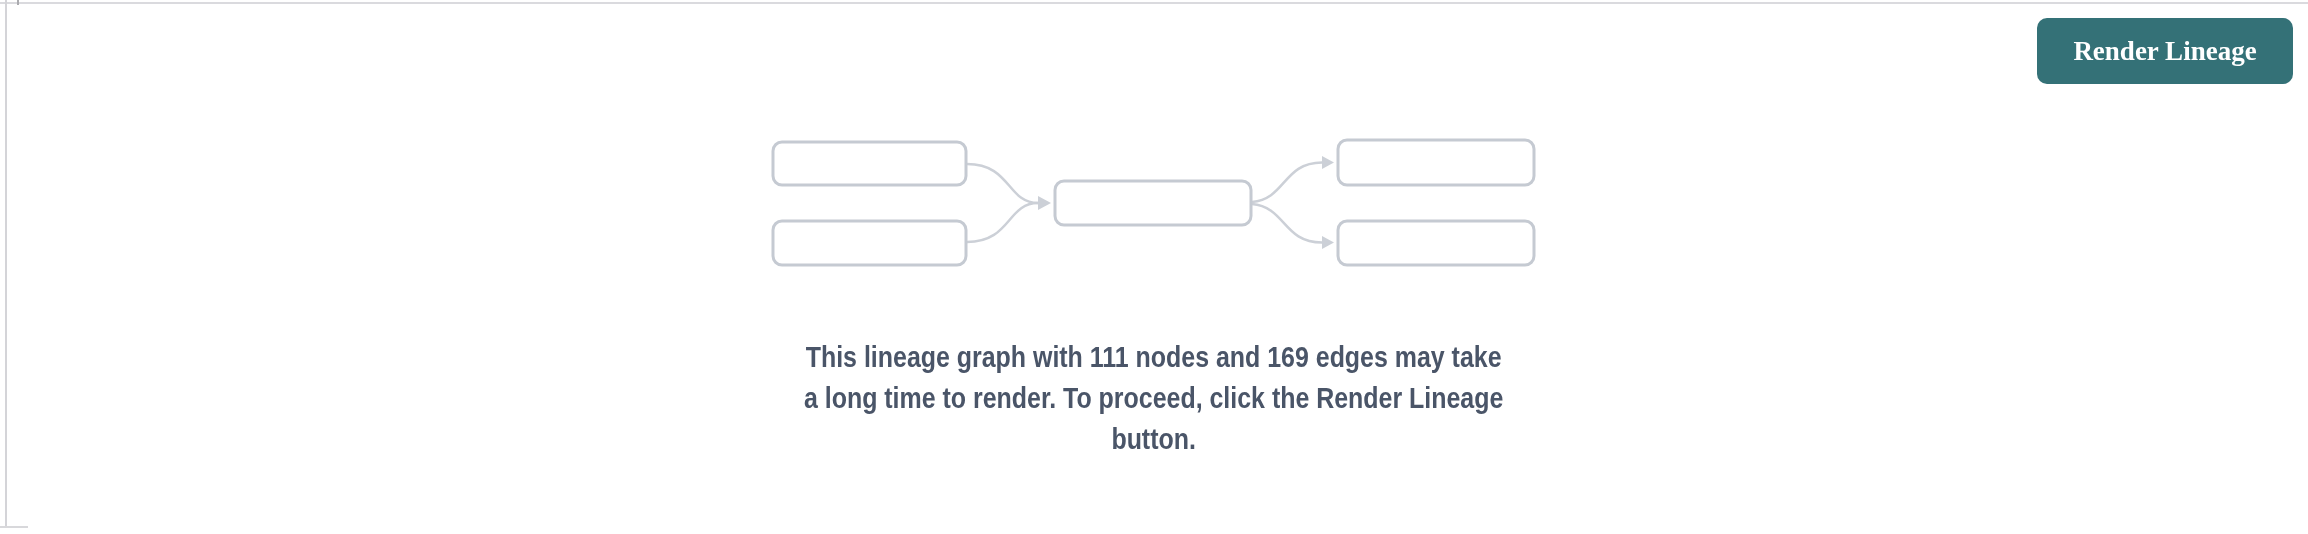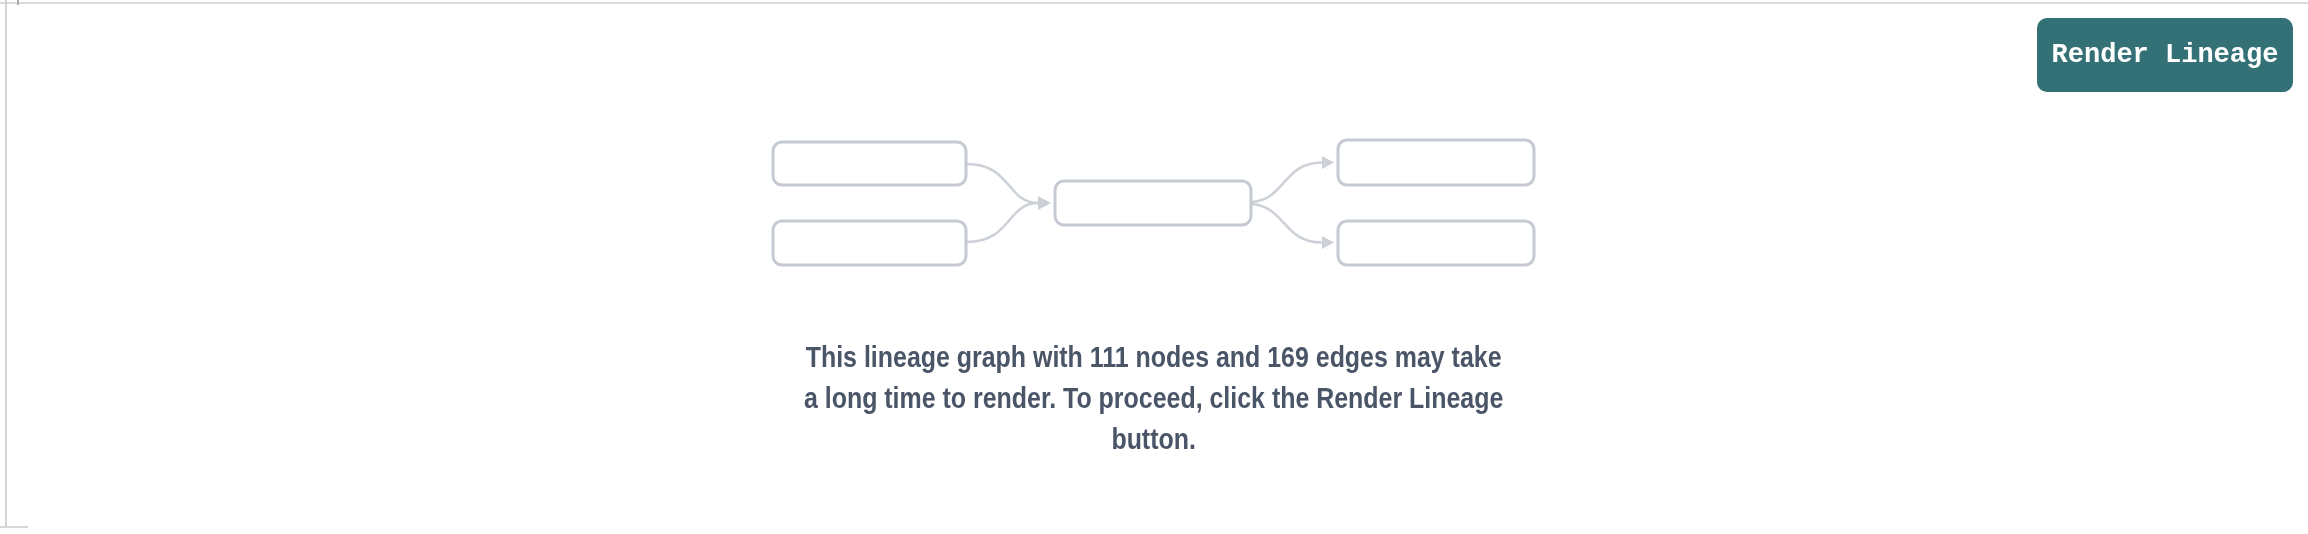--- a/index.html
+++ b/index.html
@@ -11,24 +11,24 @@
     overflow:hidden;
   }
   .panel{position:absolute;inset:0;background:#ffffff;}
   .top-border{position:absolute;left:0;top:2px;width:2308px;height:2px;background:#dadade;}
   .left-border{position:absolute;left:5px;top:0;width:2px;height:528px;background:#d4d4d8;}
   .bottom-stub{position:absolute;left:0;top:526px;width:28px;height:2px;background:#d8d8db;}
   .top-tick{position:absolute;left:17px;top:0;width:2px;height:5px;background:#ababaf;}
 
   .render-btn{
     position:absolute;top:18px;right:15px;
-    width:256px;height:74px;
+    width:256px;height:66px;
     background:#347177;color:#ffffff;
     border:none;border-radius:10px;
-    font-family:Liberation Mono, monospace;
+    font-family:Liberation Serif, serif;
     font-size:27px;font-weight:700;
     display:flex;align-items:center;justify-content:center;
     cursor:pointer;
   }
 
   .content{
     position:absolute;left:0;right:0;top:138px;
     display:flex;flex-direction:column;align-items:center;
   }
   .graph-svg{display:block;}

